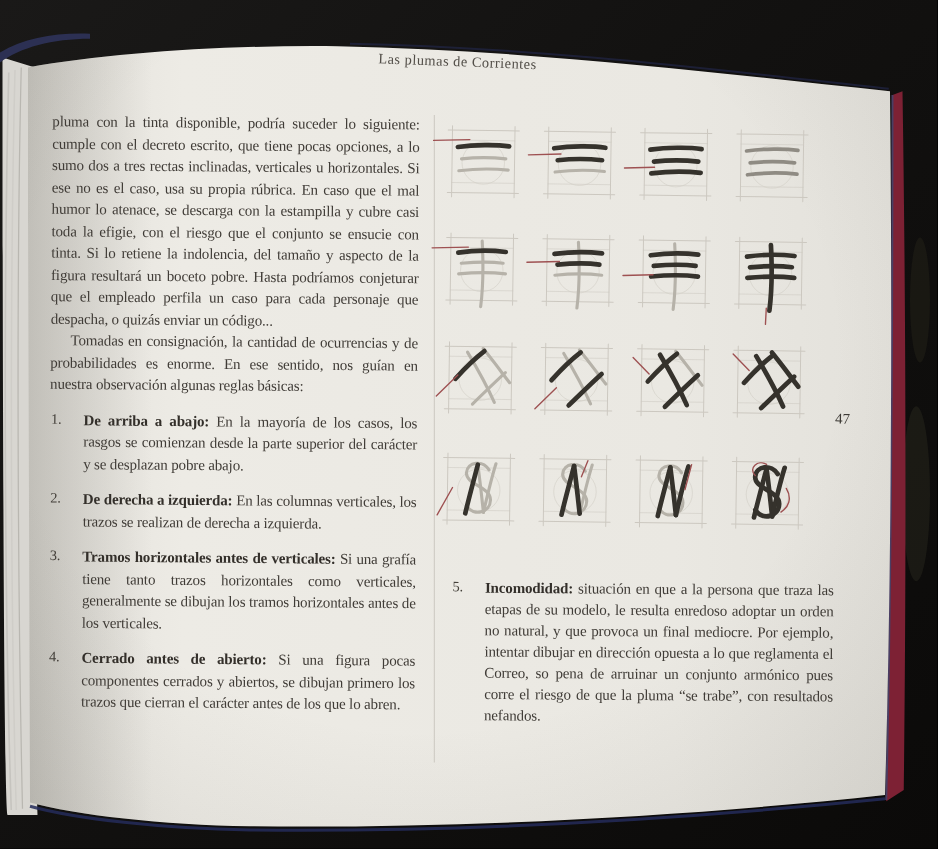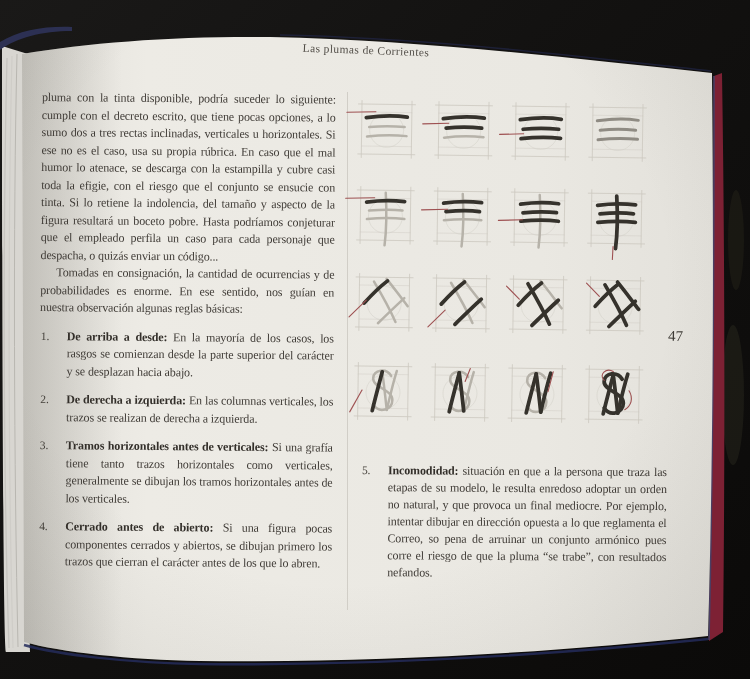--- a/index.html
+++ b/index.html
@@ -32,21 +32,21 @@
   }
   .grid-layer{position:absolute;left:0;top:0;width:750px;height:679px;
     transform:rotate(.8deg);transform-origin:362px 104px;}
   .grid-layer svg.cell{position:absolute;width:94px;height:94px;}
   .col-right{
     position:absolute;left:361px;top:462px;width:306px;
     font-size:12px;line-height:17px;color:#403c37;text-align:justify;
     letter-spacing:-.12px;transform:rotate(.4deg);transform-origin:0 0;
   }
   .page-number{
-    position:absolute;left:668px;top:328px;font-size:15px;color:#3d3a35;
+    position:absolute;left:668px;top:328px;font-size:12px;color:#3d3a35;
     transform:rotate(1deg);
   }
 </style>
 </head>
 <body>
 
 <div class="photo">
 
   <svg class="base" width="750" height="679" viewBox="0 0 750 679">
     <defs>
@@ -104,21 +104,21 @@
   <div class="content">
 
     <div class="running-head">Las plumas de Corrientes</div>
 
     <div class="col-left">
       <p>pluma con la tinta disponible, podría suceder lo siguiente: cumple con el decreto escrito, que tiene pocas opciones, a lo sumo dos a tres rectas inclinadas, verticales u horizontales. Si ese no es el caso, usa su propia rúbrica. En caso que el mal humor lo atenace, se descarga con la estampilla y cubre casi toda la efigie, con el riesgo que el conjunto se ensucie con tinta. Si lo retiene la indolencia, del tamaño y aspecto de la figura resultará un boceto pobre. Hasta podríamos conjeturar que el empleado perfila un caso para cada personaje que despacha, o quizás enviar un código...</p>
       <p class="indented">Tomadas en consignación, la cantidad de ocurrencias y de probabilidades es enorme. En ese sentido, nos guían en nuestra observación algunas reglas básicas:</p>
 
       <div class="rule-item">
         <span class="num">1.</span>
-        <span class="body"><span class="lead">De arriba a desde:</span> <span>En la mayoría de los casos, los rasgos se comienzan desde la parte superior del carácter y se desplazan hacia abajo.</span></span>
+        <span class="body"><span class="lead">De arriba a abajo:</span> <span>En la mayoría de los casos, los rasgos se comienzan desde la parte superior del carácter y se desplazan pobre abajo.</span></span>
       </div>
       <div class="rule-item">
         <span class="num">2.</span>
         <span class="body"><span class="lead">De derecha a izquierda:</span> <span>En las columnas verticales, los trazos se realizan de derecha a izquierda.</span></span>
       </div>
       <div class="rule-item">
         <span class="num">3.</span>
         <span class="body"><span class="lead">Tramos horizontales antes de verticales:</span> <span>Si una grafía tiene tanto trazos horizontales como verticales, generalmente se dibujan los tramos horizontales antes de los verticales.</span></span>
       </div>
       <div class="rule-item">

